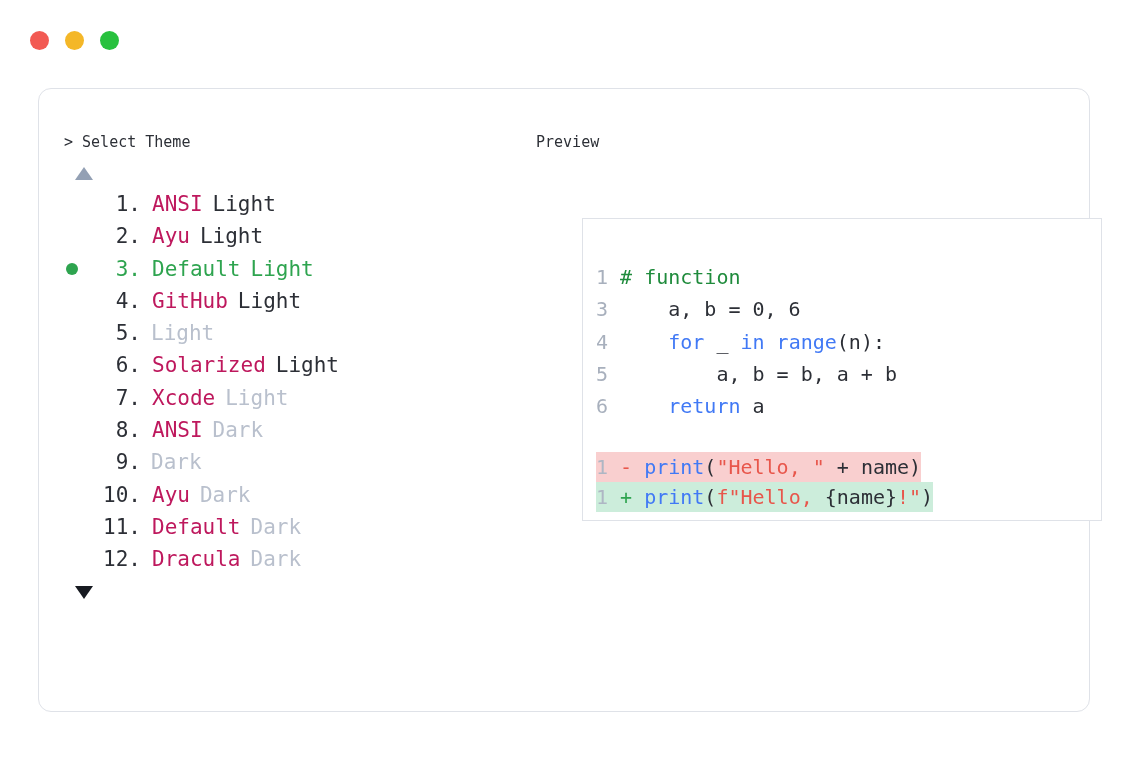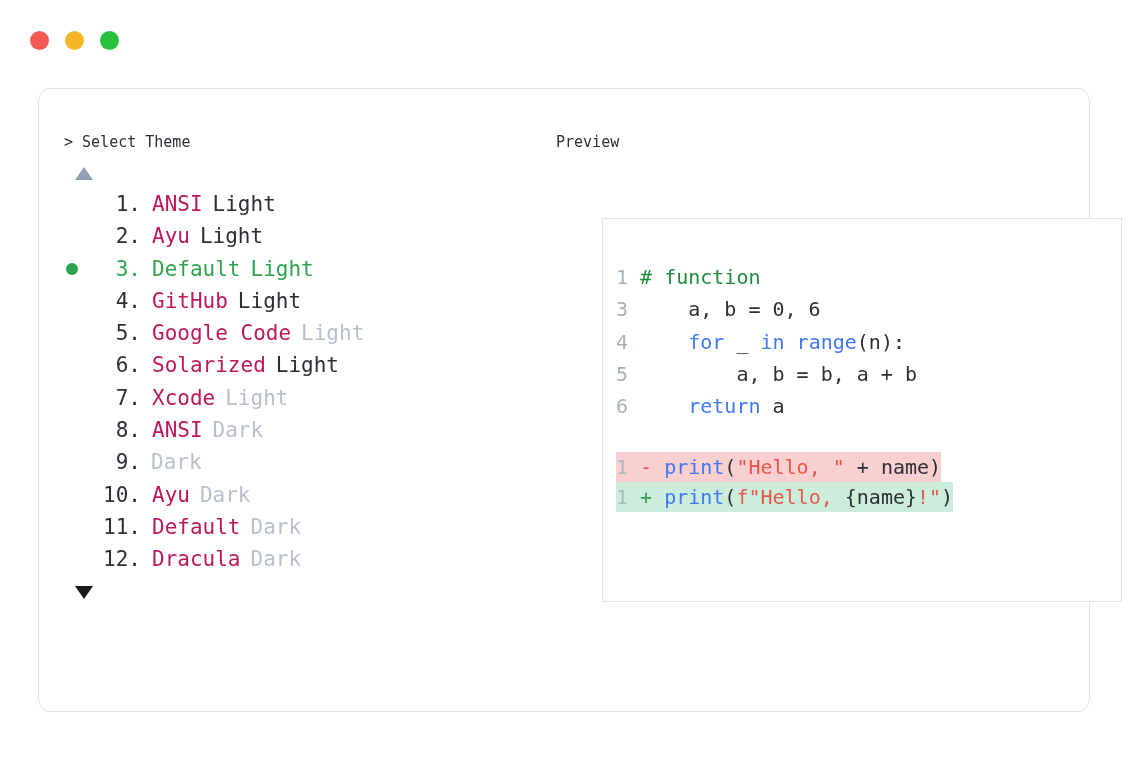--- a/index.html
+++ b/index.html
@@ -52,21 +52,21 @@
   }
 
   .left-pane {
     position: absolute;
     left: 25px;
     top: 40px;
     width: 470px;
   }
   .right-pane {
     position: absolute;
-    left: 517px;
+    left: 497px;
     top: 40px;
     width: 540px;
   }
 
   .pane-title {
     font-size: 15px;
     color: #2c2f36;
     letter-spacing: 0px;
     white-space: pre;
     line-height: 26px;
@@ -148,21 +148,21 @@
     color: #adb5c6;
     white-space: pre;
   }
 
   
   .code-box {
     position: absolute;
     left: 46px;
     top: 89px;
     width: 520px;
-    height: 384px;
+    height: 303px;
     box-sizing: border-box;
     border: 1.5px solid #dfe2e8;
     background: #ffffff;
   }
   .code-inner {
     position: absolute;
     left: 13px;
     top: 42px;
     right: 4px;
   }
@@ -213,21 +213,21 @@
   <div class="panes">
 
     <div class="left-pane">
       <div class="pane-title">&gt; Select Theme</div>
       <div class="arrow-up"></div>
       <ul class="theme-list" id="theme-list">
           <li class="theme-item"><span class="bullet-slot"></span><span class="item-index">1.</span><span class="item-name">ANSI</span><span class="item-suffix strong">Light</span></li>
           <li class="theme-item"><span class="bullet-slot"></span><span class="item-index">2.</span><span class="item-name">Ayu</span><span class="item-suffix strong">Light</span></li>
           <li class="theme-item selected"><span class="bullet-slot"><span class="bullet" style="background: rgb(46, 164, 79);"></span></span><span class="item-index">3.</span><span class="item-name">Default</span><span class="item-suffix strong">Light</span></li>
           <li class="theme-item"><span class="bullet-slot"></span><span class="item-index">4.</span><span class="item-name">GitHub</span><span class="item-suffix strong">Light</span></li>
-          <li class="theme-item"><span class="bullet-slot"></span><span class="item-index">5.</span><span class="item-name">Google Code</span><span class="item-suffix">Light</span></li>
+          <li class="theme-item"><span class="bullet-slot"></span><span class="item-index">5.</span><span class="item-suffix">Light</span></li>
           <li class="theme-item"><span class="bullet-slot"></span><span class="item-index">6.</span><span class="item-name">Solarized</span><span class="item-suffix strong">Light</span></li>
           <li class="theme-item"><span class="bullet-slot"></span><span class="item-index">7.</span><span class="item-name">Xcode</span><span class="item-suffix">Light</span></li>
           <li class="theme-item"><span class="bullet-slot"></span><span class="item-index">8.</span><span class="item-name">ANSI</span><span class="item-suffix">Dark</span></li>
           <li class="theme-item"><span class="bullet-slot"></span><span class="item-index">9.</span><span class="item-suffix">Dark</span></li>
           <li class="theme-item"><span class="bullet-slot"></span><span class="item-index">10.</span><span class="item-name">Ayu</span><span class="item-suffix">Dark</span></li>
           <li class="theme-item"><span class="bullet-slot"></span><span class="item-index">11.</span><span class="item-name">Default</span><span class="item-suffix">Dark</span></li>
           <li class="theme-item"><span class="bullet-slot"></span><span class="item-index">12.</span><span class="item-name">Dracula</span><span class="item-suffix">Dark</span></li>
         </ul>
       <div class="arrow-down"></div>
     </div>

